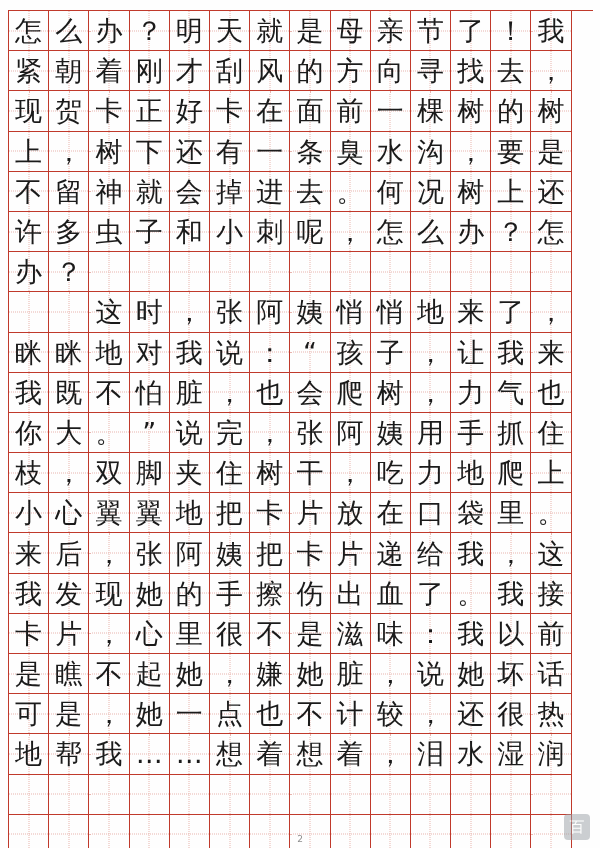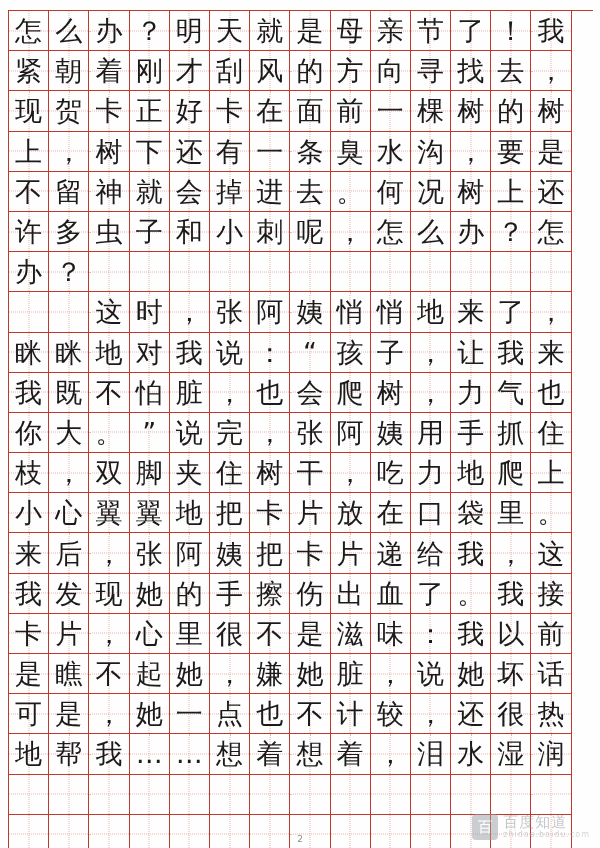--- a/index.html
+++ b/index.html
@@ -1051,18 +1051,14 @@
         <div class="cell empty">
           <span class="glyph"></span>
         </div>
       </div>
     </div>
 
   <div class="page-number">2</div>
 
   <div class="watermark">
     <div class="wm-logo">百</div>
-    <div class="wm-text">
-      <span class="wm-cn">百度知道</span>
-      <span class="wm-en">zhidao.baidu.com</span>
-    </div>
   </div>
 </div>
 
 </body></html>

